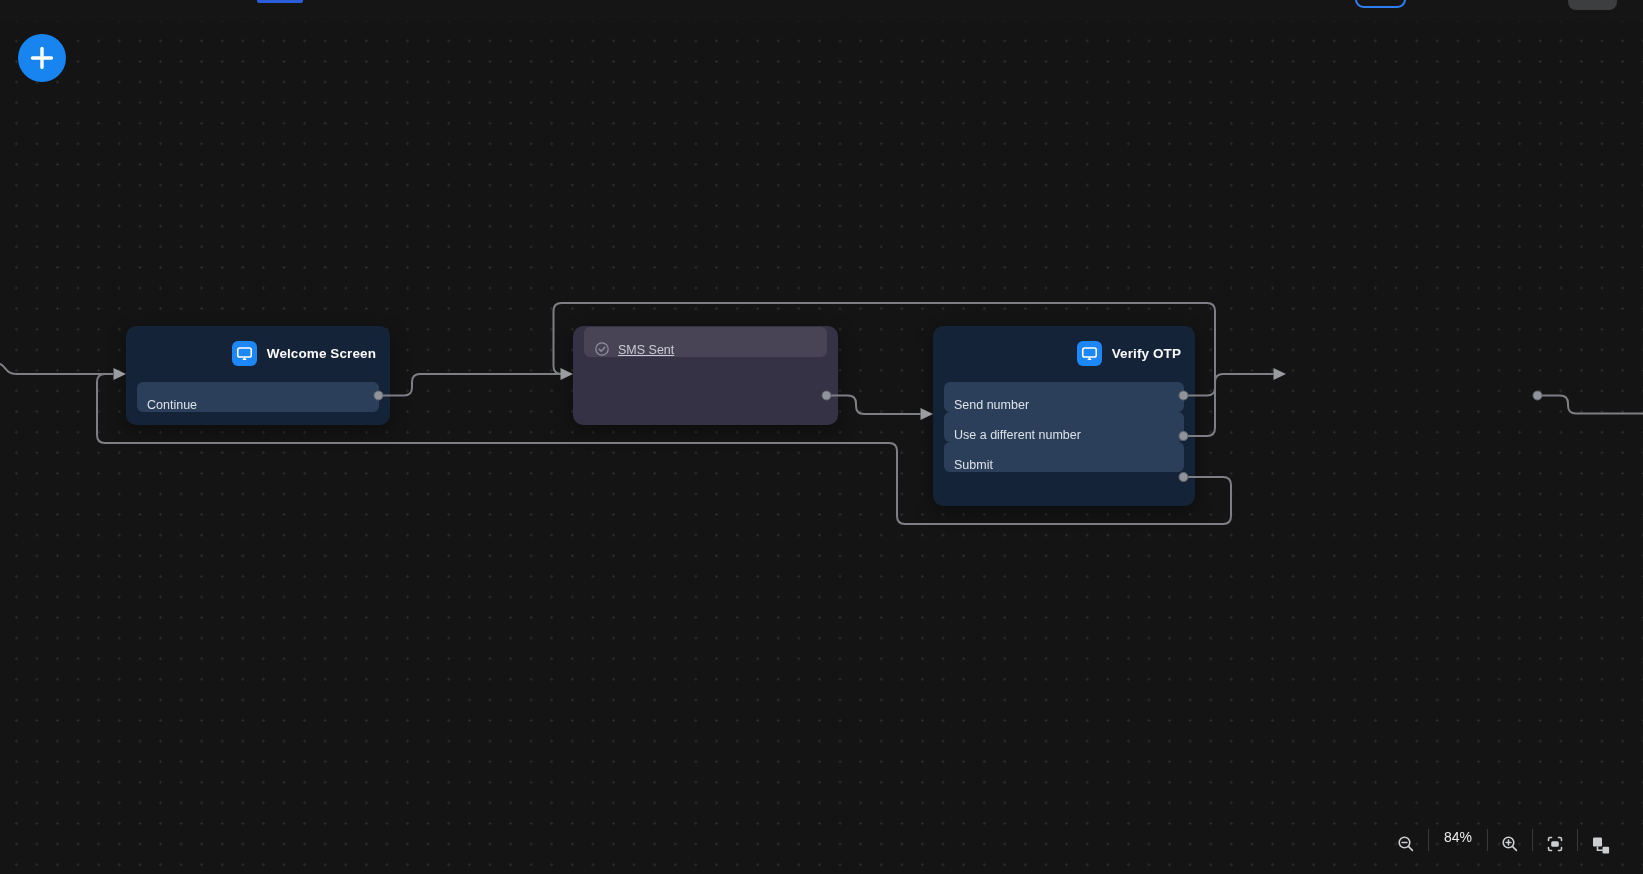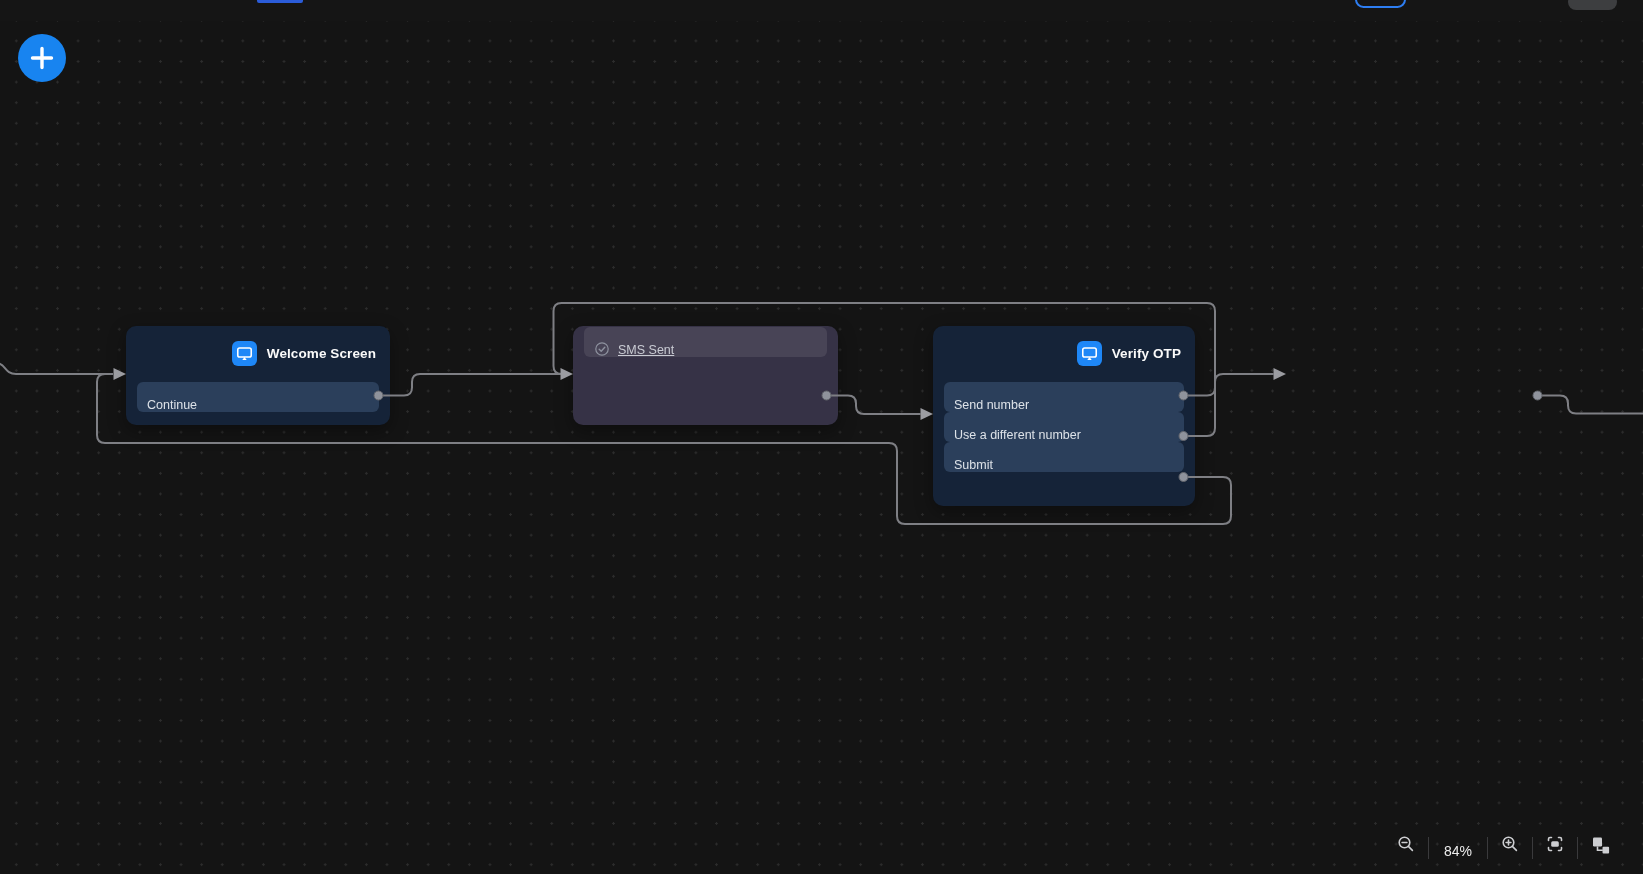--- a/index.html
+++ b/index.html
@@ -34,21 +34,21 @@
   .node-title{margin-left:10px;color:#fafafa;font-size:13.5px;font-weight:bold;letter-spacing:.1px;}
   .rows{padding:1px 11px 0;}
   .row{height:30px;border-radius:6px;display:flex;align-items:flex-end;padding:0 10px;cursor:pointer;}
   .node.blue .row{background:#2b3f5b;}
   .node.purple .row{background:#484456;}
   .row-label{font-size:12.5px;}
   .node.blue .row-label{color:#dde2e8;}
   .node.purple .row-label{color:#c9cbd3;text-decoration:underline;}
   .row .check{margin-right:8px;flex:none;display:flex;}
   .toolbar{
-    position:absolute;left:1388px;top:829px;height:30px;display:flex;align-items:flex-end;z-index:6;
+    position:absolute;left:1388px;top:829px;height:30px;display:flex;align-items:flex-start;z-index:6;
   }
   .tool-btn{background:transparent;border:none;width:36px;height:30px;display:flex;align-items:center;justify-content:center;cursor:pointer;padding:0;}
   .tool-sep{width:1px;height:22px;background:#3a3a3c;margin:0 4px;}
   .zoom-label{width:50px;text-align:center;color:#ececec;font-size:14px;}
 </style>
 </head>
 <body>
 
 <div class="canvas">
 

